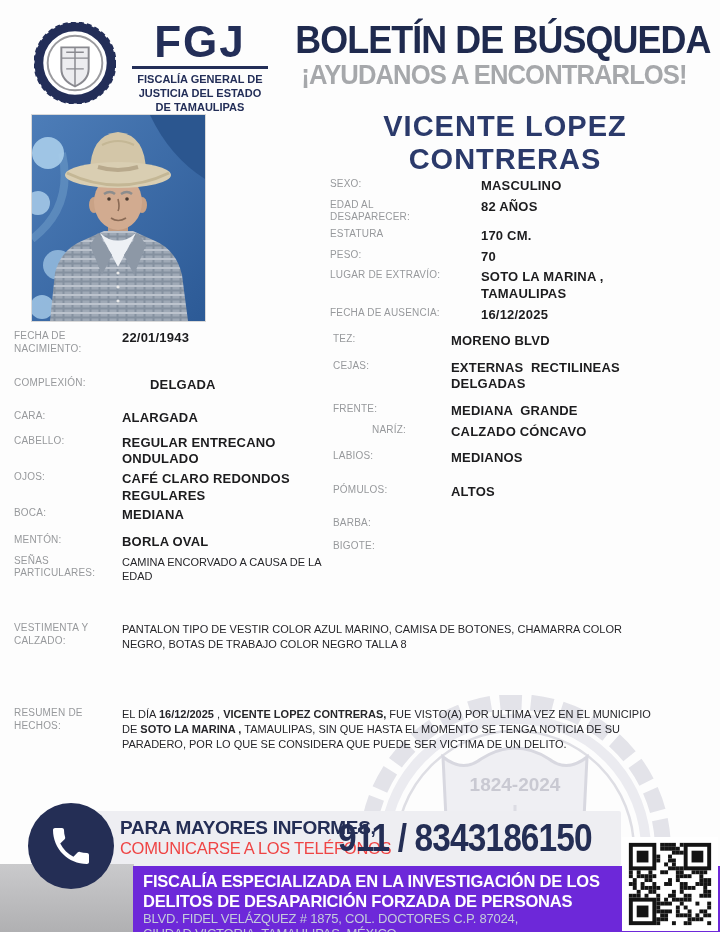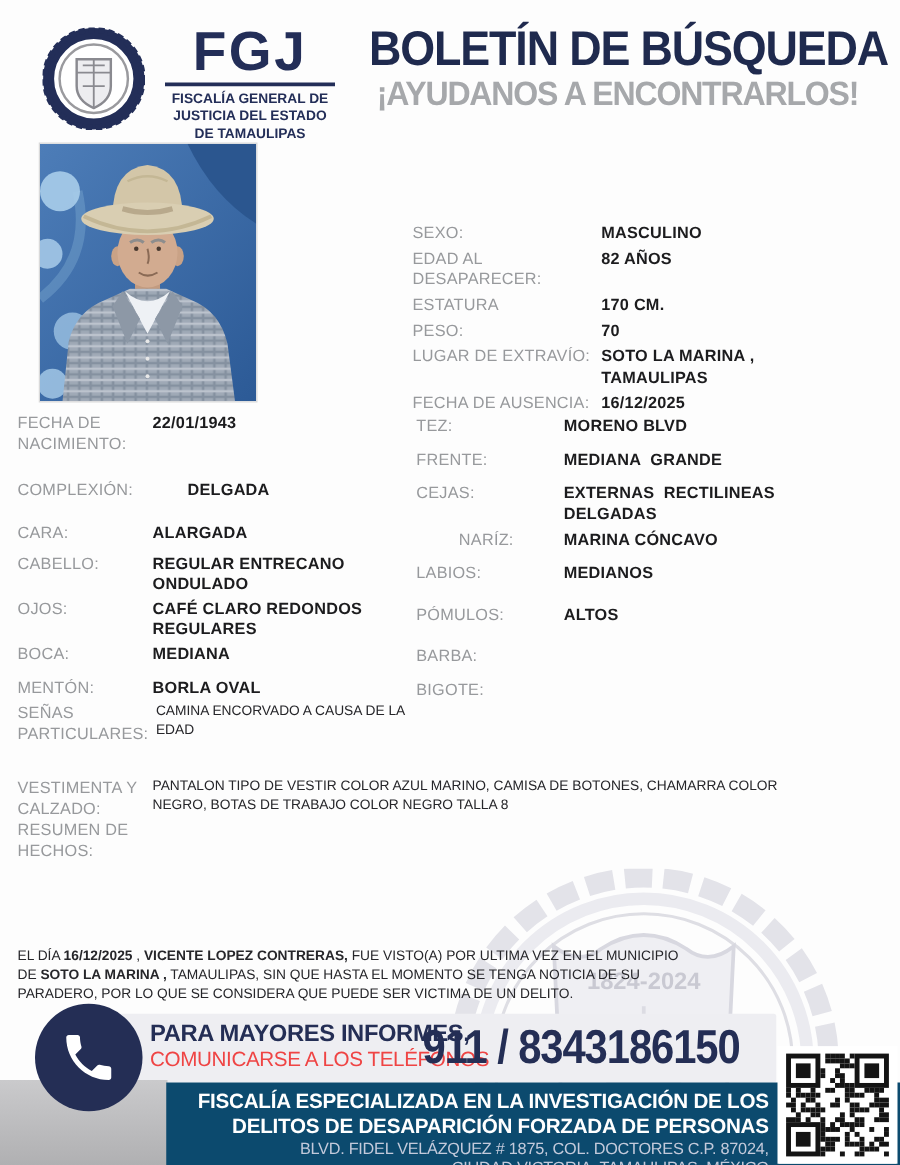--- a/index.html
+++ b/index.html
@@ -20,21 +20,21 @@
   .title-sub{display:block;margin-top:3px;font-size:27px;font-weight:800;color:#a6a8ab;line-height:1.0;
              transform:scaleX(.95);transform-origin:center;white-space:nowrap;letter-spacing:-1px;}
 
   .name-block{position:absolute;left:300px;top:110px;width:410px;text-align:center;z-index:3;
               font-size:29px;font-weight:bold;color:#2b3a6b;letter-spacing:1px;line-height:1.15;white-space:pre-line;}
 
   
   .photo{position:absolute;left:32px;top:115px;width:173px;height:206px;outline:1px solid #d9d9d9;z-index:3;}
 
   
-  .lbl{color:#97999c;font-size:13px;line-height:1.28;white-space:pre-wrap;letter-spacing:.2px;}
+  .lbl{color:#97999c;font-size:10px;line-height:1.28;white-space:pre-wrap;letter-spacing:.2px;}
   .val{color:#1c1c1e;font-weight:bold;font-size:13px;line-height:1.28;white-space:pre-wrap;letter-spacing:.2px;}
   .val-sm{color:#26262a;font-weight:normal;font-size:11px;line-height:1.35;white-space:pre-wrap;}
   .frow{display:flex;align-items:flex-start;}
 
   .summary{position:absolute;left:330px;top:178px;width:378px;z-index:3;}
   .summary .frow{margin-bottom:4px;}
   .summary .lbl{flex:0 0 145px;padding-right:6px;}
 
   .details-left{position:absolute;left:14px;top:330px;width:312px;z-index:3;}
   .details-left .lbl{flex:0 0 102px;padding-right:6px;}
@@ -51,42 +51,42 @@
   .details-right .frow:nth-child(1){margin-bottom:10px;}
   .details-right .frow:nth-child(2){margin-bottom:10px;}
   .details-right .frow:nth-child(3){margin-bottom:4px;}
   .details-right .frow:nth-child(4){margin-bottom:10px;text-align:center;}
   .details-right .frow:nth-child(5){margin-bottom:17px;}
   .details-right .frow:nth-child(6){margin-bottom:17px;}
   .details-right .frow:nth-child(7){margin-bottom:10px;}
 
   .vestimenta{position:absolute;left:14px;top:622px;width:694px;z-index:3;}
   .vestimenta .lbl{flex:0 0 102px;padding-right:6px;}
-  .resumen{position:absolute;left:14px;top:656px;width:694px;z-index:3;flex-direction:column;}
+  .resumen{position:absolute;left:14px;top:707px;width:694px;z-index:3;}
   .resumen .lbl{flex:0 0 102px;padding-right:6px;}
   .long-val{flex:1;max-width:545px;}
   .resumen .val-sm .b{font-weight:bold;}
 
   
   .watermark{position:absolute;left:355px;top:695px;width:320px;height:237px;z-index:0;}
 
   
   .phone-strip{position:absolute;left:55px;top:811px;width:566px;height:55px;background:#eeeef2;z-index:1;border-radius:2px;}
   .phone-circle{position:absolute;left:28px;top:803px;width:86px;height:86px;border-radius:50%;
                 background:#242e55;z-index:2;display:flex;align-items:center;justify-content:center;}
   .contact-lines{position:absolute;left:120px;top:818px;z-index:3;}
   .contact-l1{font-size:19px;font-weight:800;color:#242e55;line-height:1.1;letter-spacing:-.3px;}
   .contact-l2{font-size:16.5px;font-weight:normal;color:#ef4444;line-height:1.2;letter-spacing:-.3px;}
   .contact-numbers{position:absolute;left:338px;top:817px;z-index:3;font-size:38px;font-weight:800;color:#242e55;
                    transform:scaleX(.88);transform-origin:left center;white-space:nowrap;letter-spacing:-1px;}
 
   .bottom-gray{position:absolute;left:0;top:864px;width:134px;height:68px;z-index:1;
                background:linear-gradient(#cacacc,#b0b0b2);}
-  .navy-bar{position:absolute;left:133px;top:866px;width:587px;height:66px;background:#0c4a6e;z-index:1;
-            box-sizing:border-box;padding:6px 105px 0 10px;text-align:right;}
+  .navy-bar{position:absolute;left:133px;top:866px;width:587px;height:66px;background:#6d28d9;z-index:1;
+            box-sizing:border-box;padding:6px 105px 0 10px;text-align:left;}
   .navy-l1{font-size:16.5px;font-weight:800;color:#ffffff;line-height:1.2;letter-spacing:-.2px;}
   .navy-addr{font-size:13px;font-weight:normal;color:#c3cadb;line-height:1.15;letter-spacing:-.2px;}
 
   .qr{position:absolute;left:622px;top:837px;width:96px;height:94px;background:#ffffff;z-index:4;}
   .qr svg{display:block;}
 </style>
 </head>
 <body>
 
 <div class="page">
@@ -106,20 +106,22 @@
 JUSTICIA DEL ESTADO
 DE TAMAULIPAS</div>
     </div>
   </div>
 
   <div class="title-block">
     <span class="title-main">BOLETÍN DE BÚSQUEDA</span>
     <span class="title-sub">¡AYUDANOS A ENCONTRARLOS!</span>
   </div>
 
+  <div class="name-block">VICENTE LOPEZ
+CONTRERAS</div>
 
   <svg class="photo" viewBox="0 0 173 206" preserveAspectRatio="none">
     <defs>
       <linearGradient id="bgGrad" x1="0" y1="0" x2="1" y2="1">
         <stop offset="0" stop-color="#4d7db8"></stop>
           <stop offset="1" stop-color="#2c5a96"></stop>
       </linearGradient>
       <pattern id="chk" width="9" height="9" patternUnits="userSpaceOnUse">
         <rect width="9" height="9" fill="#9fa9b6"></rect>
         <path d="M0 4.5 H9 M4.5 0 V9" stroke="#8591a0" stroke-width="2"></path>
@@ -225,31 +227,31 @@
       <span class="val-sm">CAMINA ENCORVADO A CAUSA DE LA EDAD</span>
     </div>
   </div>
 
   <div class="details-right">
     <div class="frow">
       <span class="lbl">TEZ:</span>
       <span class="val">MORENO BLVD</span>
     </div>
     <div class="frow">
-      <span class="lbl">FRENTE:</span>
-      <span class="val">MEDIANA  GRANDE</span>
-    </div>
-    <div class="frow">
       <span class="lbl">CEJAS:</span>
       <span class="val">EXTERNAS  RECTILINEAS
 DELGADAS</span>
     </div>
     <div class="frow">
+      <span class="lbl">FRENTE:</span>
+      <span class="val">MEDIANA  GRANDE</span>
+    </div>
+    <div class="frow">
       <span class="lbl">NARÍZ:</span>
-      <span class="val">MARINA CÓNCAVO</span>
+      <span class="val">CALZADO CÓNCAVO</span>
     </div>
     <div class="frow">
       <span class="lbl">LABIOS:</span>
       <span class="val">MEDIANOS</span>
     </div>
     <div class="frow">
       <span class="lbl">PÓMULOS:</span>
       <span class="val">ALTOS</span>
     </div>
     <div class="frow">

